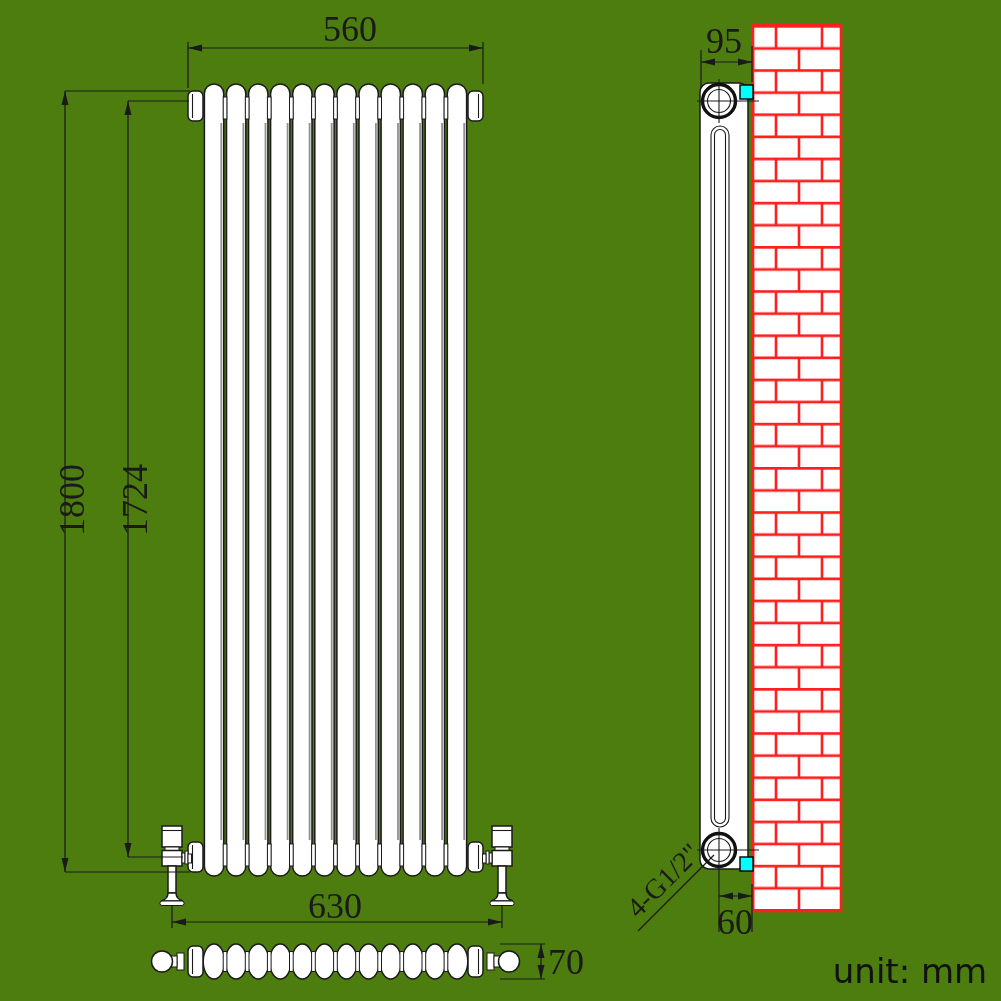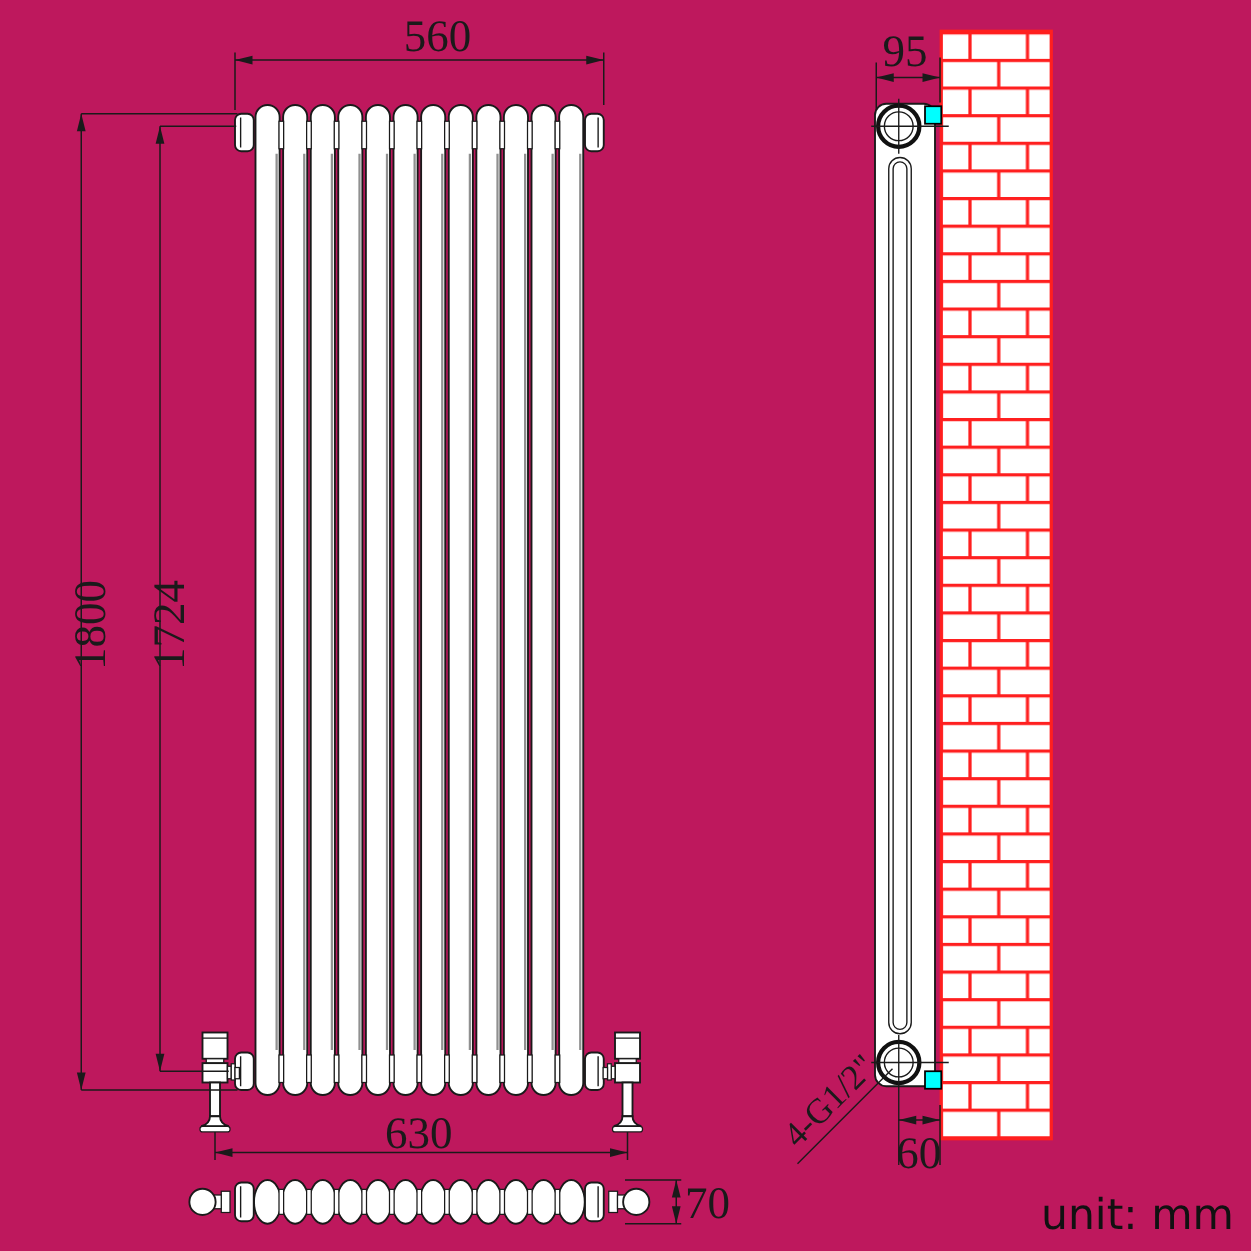--- a/index.html
+++ b/index.html
@@ -1,16 +1,16 @@
 <!DOCTYPE html>
 <html><head>
 <meta charset="utf-8">
 <style>
   html,body{margin:0;padding:0;background:#ffffff;}
-  .canvas{position:relative;width:1001px;height:1001px;background:#be185d;overflow:hidden;}
+  .canvas{position:relative;width:1001px;height:1001px;background:#4d7c0f;overflow:hidden;}
   svg{display:block;}
   .ln{fill:#ffffff;stroke:#1a1a1a;stroke-width:1.5;}
   .ln2{fill:#ffffff;stroke:#1a1a1a;stroke-width:1;}
   .ln-thin{fill:none;stroke:#1a1a1a;stroke-width:1.1;}
   .dim{fill:none;stroke:#1a1a1a;stroke-width:1.2;}
   .arr{fill:#1a1a1a;stroke:none;}
   .ring{fill:none;stroke:#111111;stroke-width:3.4;}
   .shade{stroke:#909090;stroke-width:1.8;}
   .bracket{fill:#00ffff;stroke:#000000;stroke-width:1.4;}
   .wallborder{fill:none;stroke:#ff1f1f;stroke-width:2.6;}

